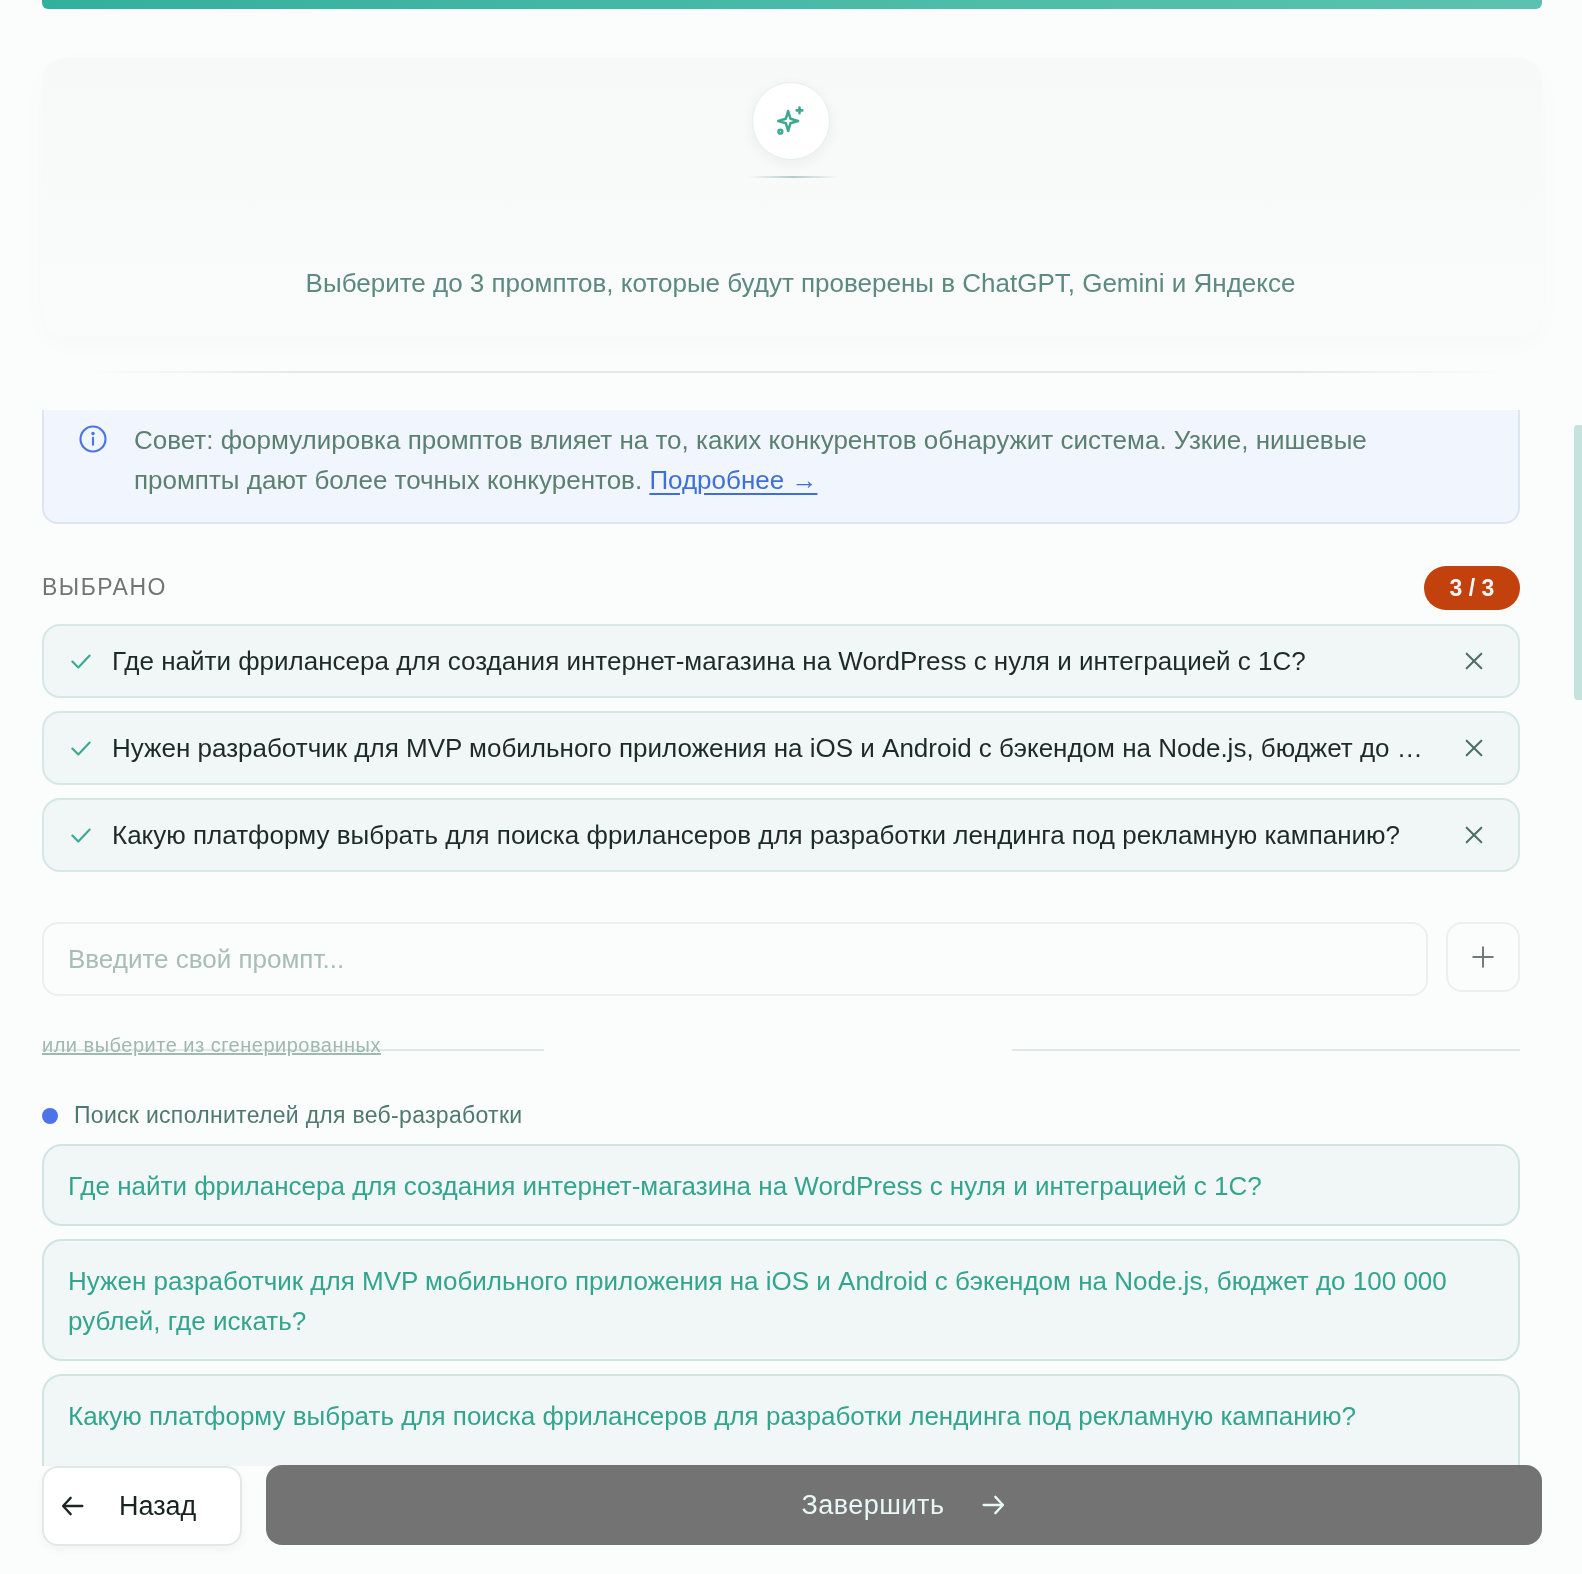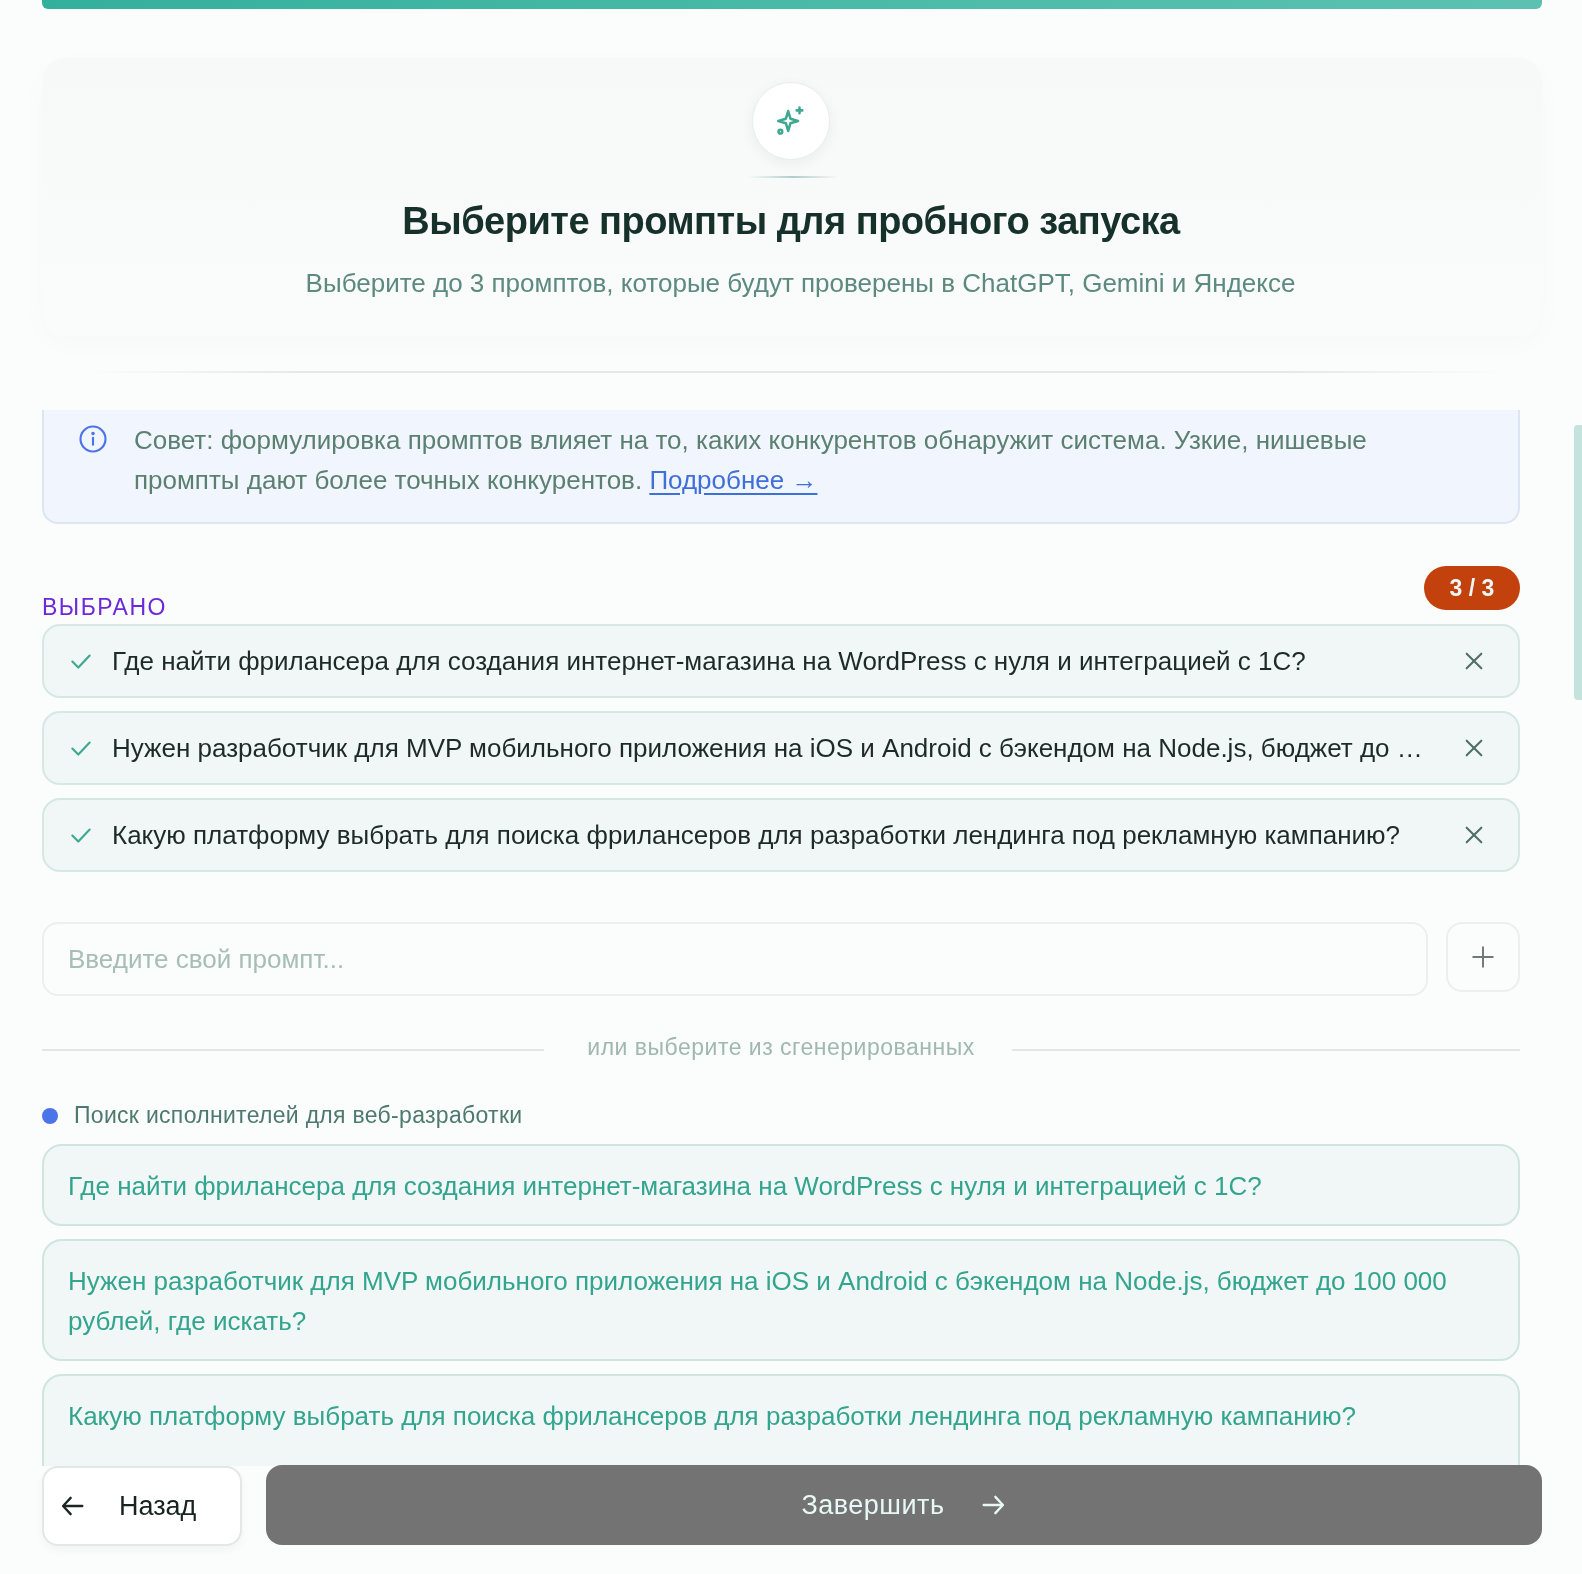--- a/index.html
+++ b/index.html
@@ -54,21 +54,21 @@
     }
     .tip-icon { position: absolute; left: 34px; top: 14px; width: 30px; height: 30px; }
     .tip-text {
       position: absolute; left: 90px; top: 10px; width: 1340px;
       font-size: 26px; line-height: 40px; color: #5c8070;
     }
     .tip-link { color: #3f6fd8; text-decoration: underline; text-underline-offset: 4px; }
 
     .section-label {
       position: absolute; left: 42px; top: 574px;
-      font-size: 23px; letter-spacing: 1.5px; color: #6d28d9; font-weight: 500; margin-top: 20px;
+      font-size: 23px; letter-spacing: 1.5px; color: #737373; font-weight: 500;
     }
     .count-badge {
       position: absolute; left: 1424px; top: 566px; width: 96px; height: 44px;
       border-radius: 22px; background: #c2410c; color: #eaf7f4;
       font-size: 23px; font-weight: 600;
       display: flex; align-items: center; justify-content: center;
     }
 
     .selected-item {
       position: absolute; left: 42px; width: 1478px; height: 74px;
@@ -94,22 +94,22 @@
     .prompt-input::placeholder { color: #a7beb6; }
     .add-button {
       position: absolute; left: 1446px; top: 922px; width: 74px; height: 70px;
       background: #fbfcfc; border: 2px solid #eceff0; border-radius: 16px;
       display: flex; align-items: center; justify-content: center; cursor: pointer;
     }
 
     .or-divider { position: absolute; left: 42px; top: 1030px; width: 1478px; height: 40px; }
     .or-line { position: absolute; top: 19px; height: 2px; background: #dfe8e6; }
     .or-text {
-      position: absolute; left: 0; width: 100%; top: 4px; text-align: center;
-      font-size: 23px; color: #9fb8b0; letter-spacing: 0.5px;
+      position: absolute; left: 0; width: 100%; top: 4px; 
+      font-size: 20px; color: #9fb8b0; letter-spacing: 0.5px; text-decoration: underline;
     }
 
     .group-header {
       position: absolute; left: 42px; top: 1102px; display: flex; align-items: center;
     }
     .group-dot { width: 16px; height: 16px; border-radius: 50%; background: #4a74e8; margin-right: 16px; }
     .group-label { font-size: 23px; color: #4e7a6e; font-weight: 500; letter-spacing: 0.3px; }
 
     .suggestions-clip {
       position: absolute; left: 0; top: 1140px; width: 1582px; height: 326px; overflow: hidden;
@@ -152,21 +152,20 @@
 
   <div class="icon-circle">
     <svg width="34" height="34" viewBox="0 0 24 24" fill="none" stroke="#3fa893" stroke-width="1.8" stroke-linecap="round" stroke-linejoin="round">
       <path d="M10 5 L11.6 10.4 L17 12 L11.6 13.6 L10 19 L8.4 13.6 L3 12 L8.4 10.4 Z"></path>
       <path d="M18 2.5 V6.5 M16 4.5 H20"></path>
       <circle cx="4.5" cy="19.5" r="1.3"></circle>
     </svg>
   </div>
   <div class="icon-underline"></div>
 
-  <h1 class="title">Выберите промпты для пробного запуска</h1>
   <p class="subtitle">Выберите до 3 промптов, которые будут проверены в ChatGPT, Gemini и Яндексе</p>
   <div class="header-divider"></div>
 
   <div class="tip-box">
     <svg class="tip-icon" viewBox="0 0 24 24" fill="none" stroke="#4a74e8" stroke-width="1.7" stroke-linecap="round">
       <circle cx="12" cy="12" r="10"></circle>
       <line x1="12" y1="11" x2="12" y2="16.5"></line>
       <circle cx="12" cy="7.6" r="0.6" fill="#4a74e8"></circle>
     </svg>
     <div class="tip-text">

